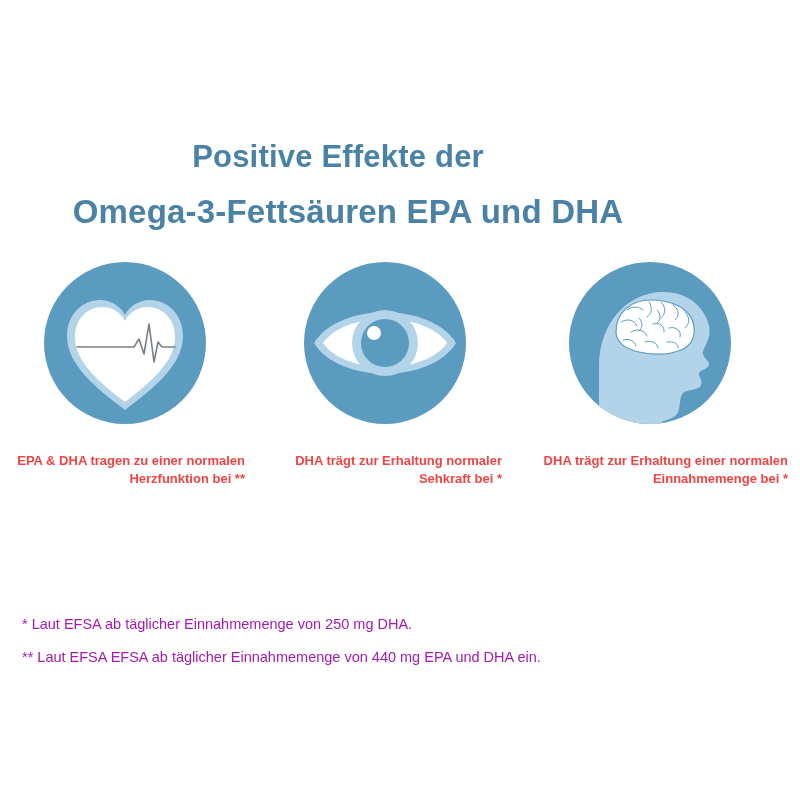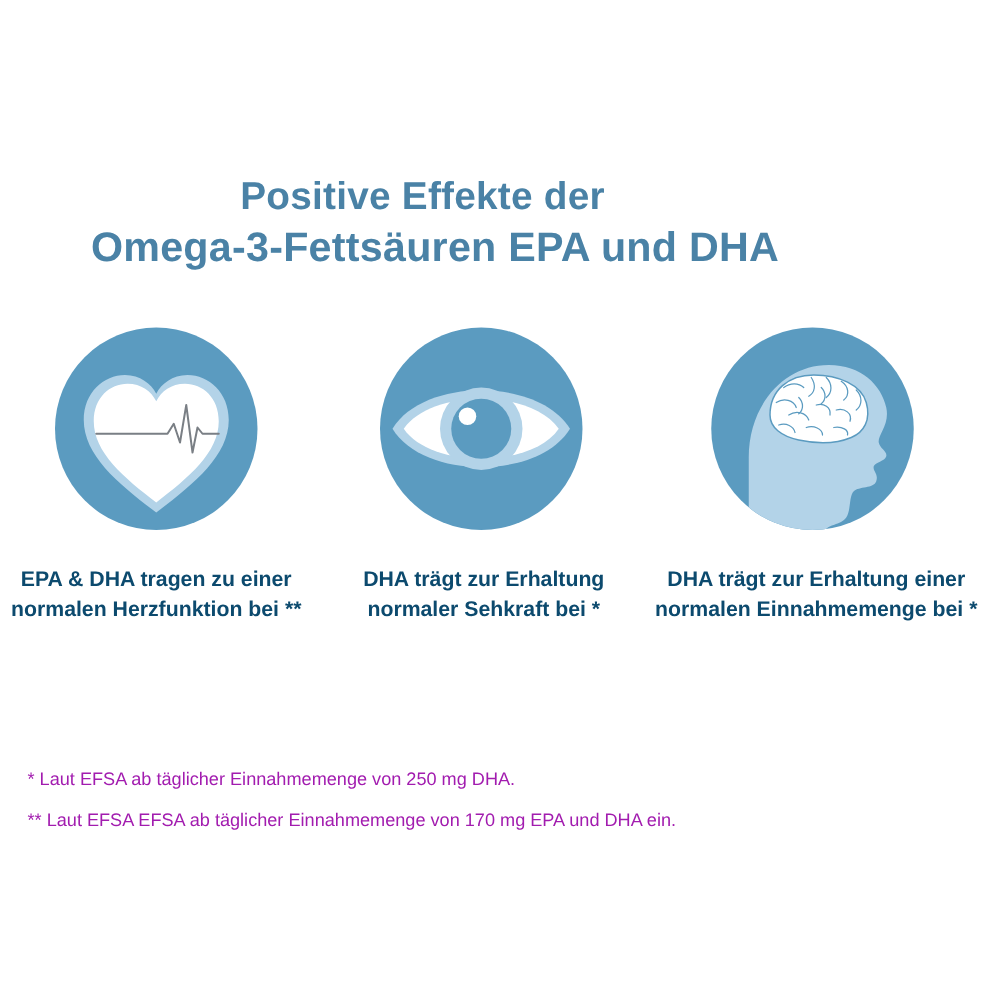--- a/index.html
+++ b/index.html
@@ -28,21 +28,21 @@
     width: 676px;
     text-align: center;
   }
   .title-line {
     color: #4a82a6;
     font-weight: bold;
     letter-spacing: 0.2px;
     line-height: 1.22;
   }
   .title-line-1 { font-size: 31px; }
-  .title-line-2 { font-size: 33px; margin-top: 2px; padding-left: 20px; }
+  .title-line-2 { font-size: 33px; margin-top: 16px; padding-left: 20px; }
 
   
   .icon-row {
     position: absolute;
     top: 262px;
     left: 0;
     width: 800px;
     height: 162px;
   }
   .icon-cell {
@@ -72,23 +72,23 @@
   .caption-row {
     position: absolute;
     top: 452px;
     left: 0;
     width: 800px;
     height: 110px;
   }
   .caption {
     position: absolute;
     top: 0;
-    text-align: center;
-    color: #0c4a6e;
-    font-size: 17px;
+    text-align: right;
+    color: #ef4444;
+    font-size: 13px;
     font-weight: bold;
     line-height: 1.42;
   }
   .caption-1 { left: 5px;   width: 240px; }
   .caption-2 { left: 272px; width: 230px; }
   .caption-3 { left: 518px; width: 270px; }
 
   
   .footnotes {
     position: absolute;
@@ -183,16 +183,16 @@
   </div>
 
   <div class="caption-row">
     <div class="caption caption-1">EPA &amp; DHA tragen zu einer normalen Herzfunktion bei **</div>
     <div class="caption caption-2">DHA trägt zur Erhaltung normaler Sehkraft bei *</div>
     <div class="caption caption-3">DHA trägt zur Erhaltung einer normalen Einnahmemenge bei *</div>
   </div>
 
   <div class="footnotes">
     <div class="footnote">* Laut EFSA ab täglicher Einnahmemenge von 250 mg DHA.</div>
-    <div class="footnote">** Laut EFSA EFSA ab täglicher Einnahmemenge von 170 mg EPA und DHA ein.</div>
+    <div class="footnote">** Laut EFSA EFSA ab täglicher Einnahmemenge von 440 mg EPA und DHA ein.</div>
   </div>
 
 </div>
 
 </body></html>

